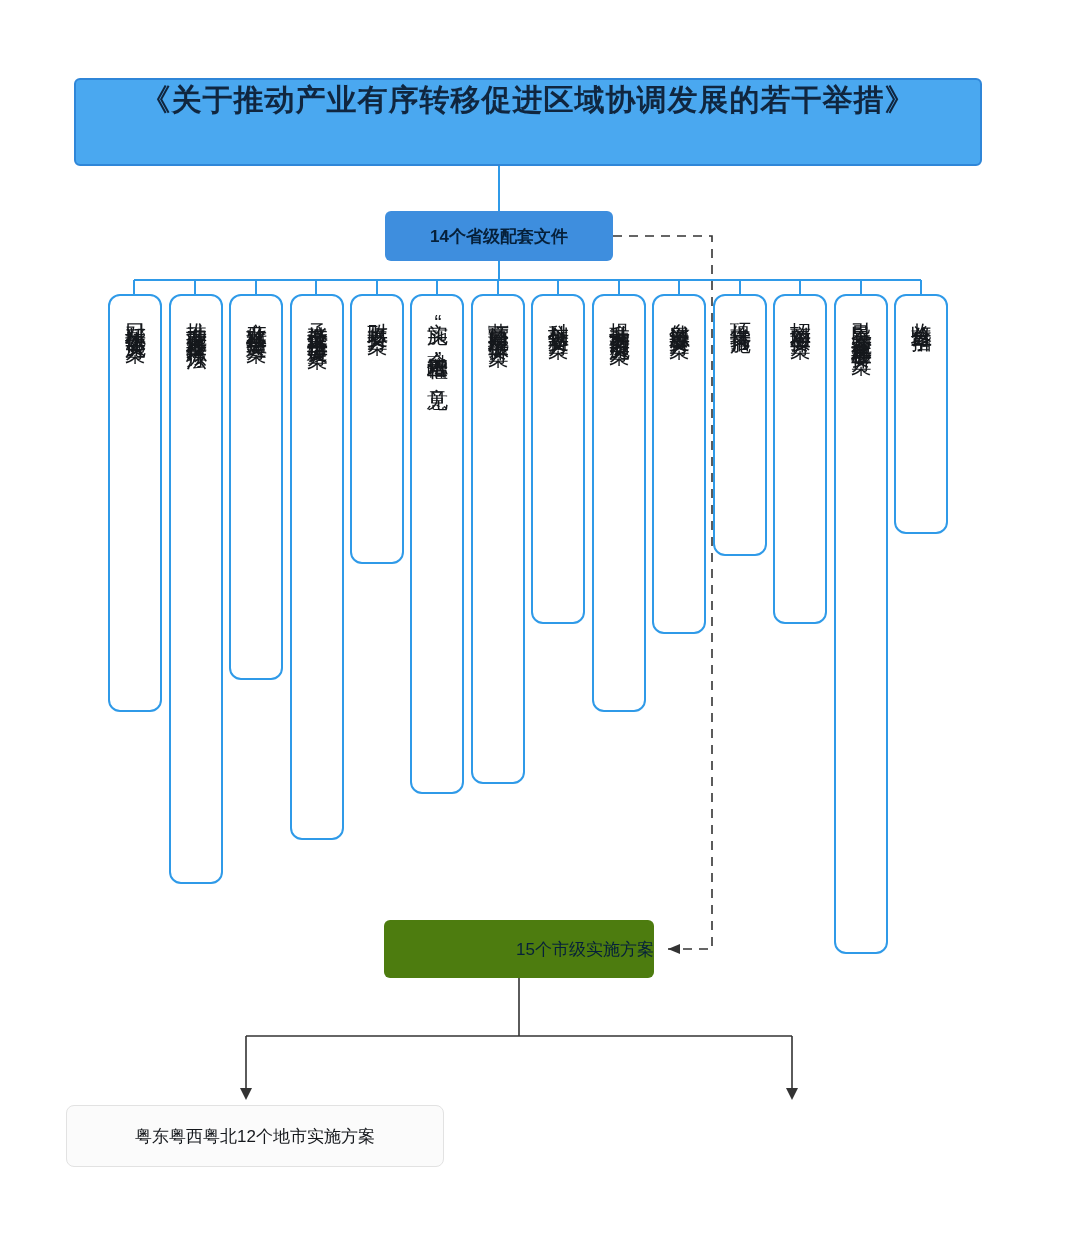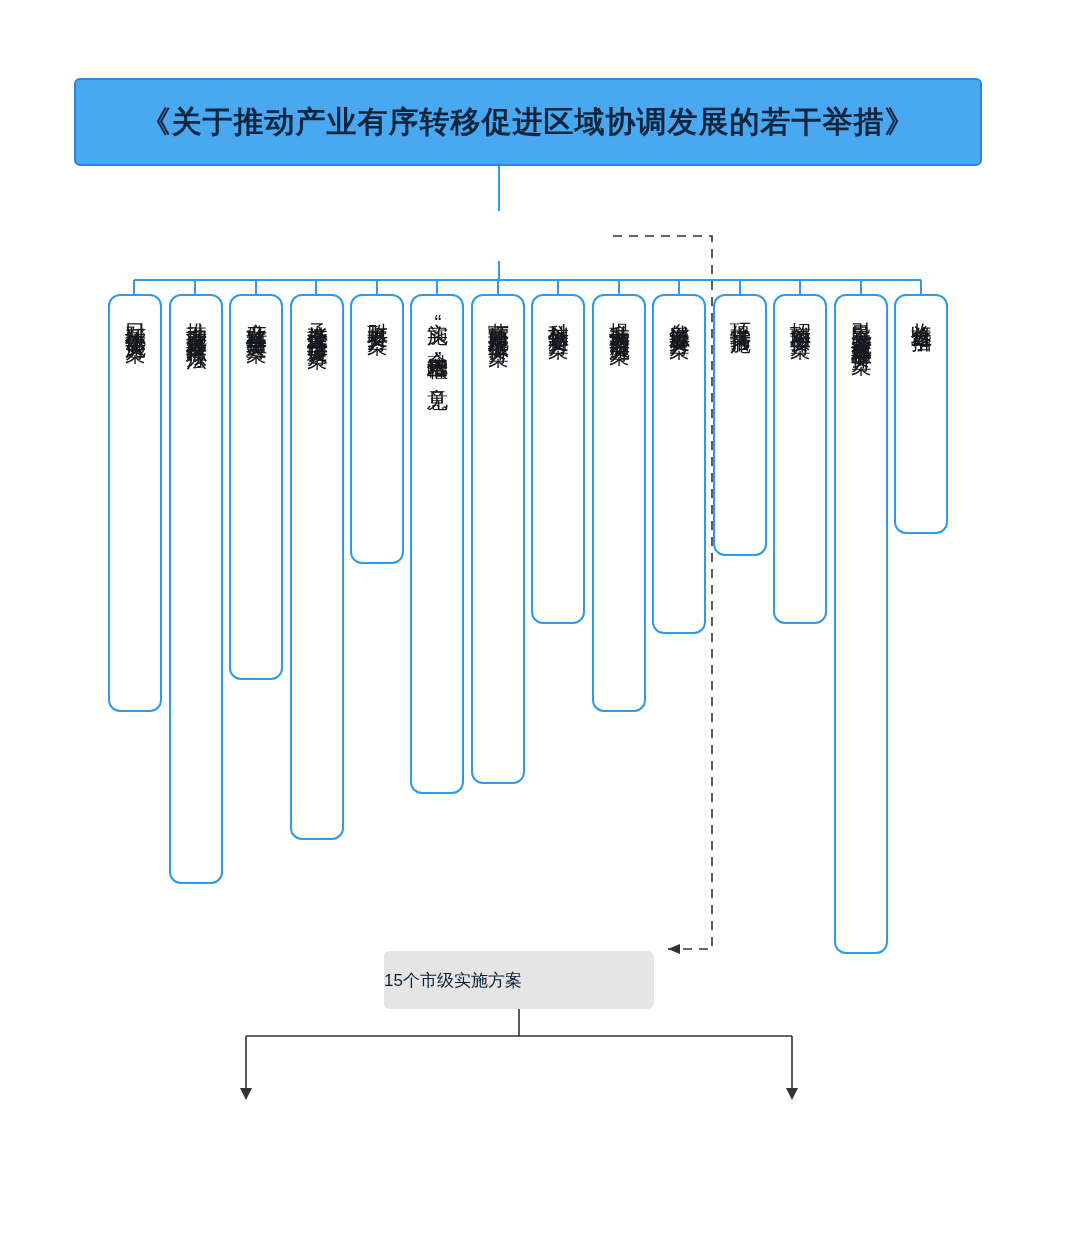--- a/index.html
+++ b/index.html
@@ -32,21 +32,21 @@
   .title-box {
     position: absolute;
     left: 74px;
     top: 78px;
     width: 908px;
     height: 88px;
     background: #4aa8f0;
     border: 2px solid #2f86d8;
     border-radius: 6px;
     display: flex;
-    align-items: center;
+    align-items: flex-start;
     justify-content: center;
     box-sizing: border-box;
   }
   .title-box span {
     font-size: 30px;
     font-weight: bold;
     color: #10263f;
     letter-spacing: 1px;
     white-space: nowrap;
   }
@@ -93,27 +93,26 @@
     white-space: nowrap;
   }
 
   
   .city-box {
     position: absolute;
     left: 384px;
     top: 920px;
     width: 270px;
     height: 58px;
-    background: #e5e5e5;
+    background: #4d7c0f;
     border-radius: 6px;
     display: flex;
     align-items: center;
-    justify-content: flex-start;
-    box-sizing: border-box;
-    margin-top: 31px;
+    justify-content: flex-end;
+    box-sizing: border-box;
   }
   .city-box span {
     font-size: 17px;
     color: #06203a;
   }
 
   
   .leaf-box {
     position: absolute;
     background: #fbfbfb;
@@ -167,20 +166,23 @@
     <line x1="246" y1="1036" x2="246" y2="1092" stroke="#333333" stroke-width="1.6"></line>
     <path d="M 246 1100 l -6 -12 l 12 0 z" fill="#333333"></path>
     <line x1="792" y1="1036" x2="792" y2="1092" stroke="#333333" stroke-width="1.6"></line>
     <path d="M 792 1100 l -6 -12 l 12 0 z" fill="#333333"></path>
   </svg>
 
   <div class="title-box">
     <span>《关于推动产业有序转移促进区域协调发展的若干举措》</span>
   </div>
 
+  <div class="prov-box">
+    <span>14个省级配套文件</span>
+  </div>
 
   <div class="vbox" id="v0" style="left:108px; top:294px; width:54px; height:418px;">
     <span>对口帮扶协作实施方案</span>
   </div>
   <div class="vbox" id="v1" style="left:169px; top:294px; width:54px; height:590px;">
     <span>推动产业有序转移工作考核办法</span>
   </div>
   <div class="vbox" id="v2" style="left:229px; top:294px; width:54px; height:386px;">
     <span>产业转移基金组建方案</span>
   </div>
@@ -215,14 +217,17 @@
     <span>引导民企参与产业有序转移工作方案</span>
   </div>
   <div class="vbox" id="v13" style="left:894px; top:294px; width:54px; height:240px;">
     <span>收益分享指引</span>
   </div>
 
   <div class="city-box">
     <span>15个市级实施方案</span>
   </div>
 
+  <div class="leaf-box" id="leaf-left">
+    <span>粤东粤西粤北12个地市实施方案</span>
+  </div>
 
 </div>
 
 </body></html>

